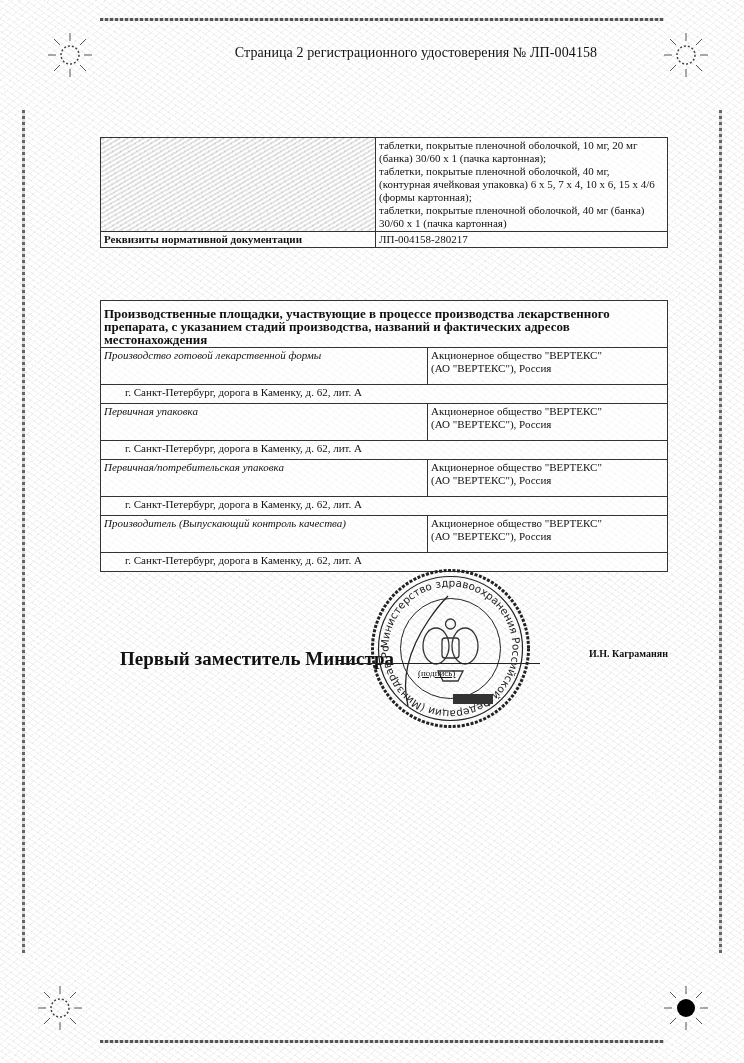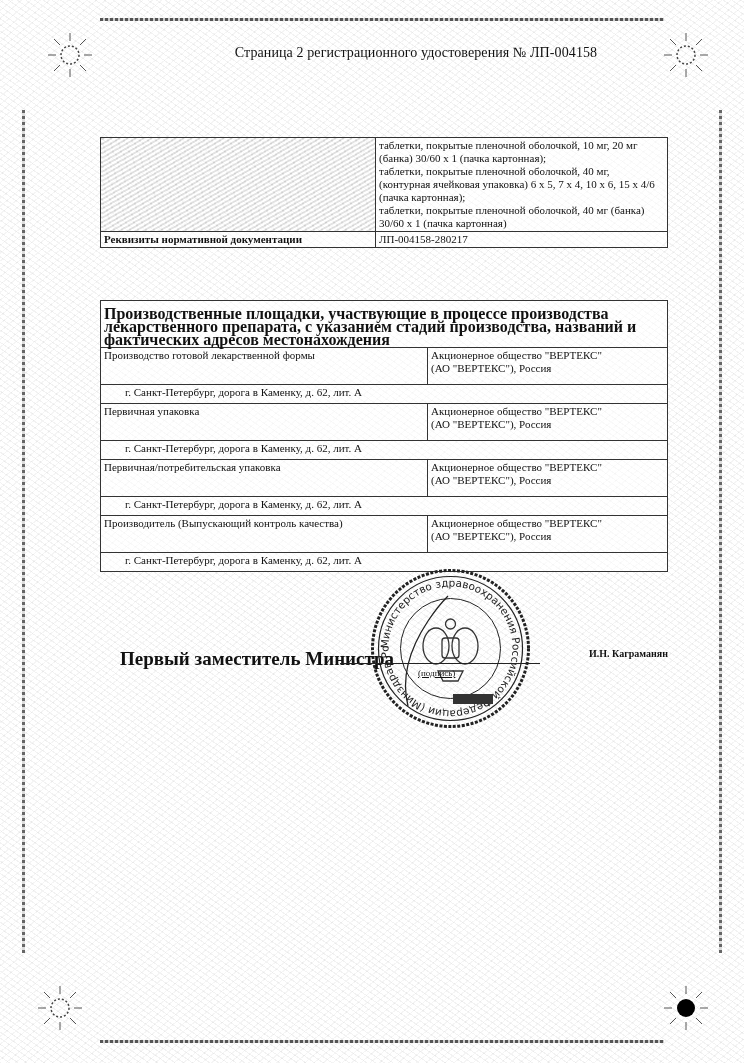--- a/index.html
+++ b/index.html
@@ -43,22 +43,22 @@
   .t1 { left: 100px; top: 137px; width: 568px; border-radius: 14px; }
   .t1 .c-left { width: 268px; }
   .t1 .pack-lines div { white-space: nowrap; }
   .t1 .r1 td { height: 78px; }
   .t1 .hatch {
     background: repeating-linear-gradient(-30deg, rgba(0,0,0,0.22) 0 1px, transparent 1px 4px);
   }
   .bold { font-weight: bold; }
   .t2 { left: 100px; top: 300px; width: 568px; }
   .t2 .c-left { width: 320px; }
-  .t2 td.header { height: 38px; font-weight: bold; font-size: 16px; padding-top: 6px; }
-  .t2 td.stage { height: 34px; }
+  .t2 td.header { height: 38px; font-weight: bold; font-size: 13px; padding-top: 6px; }
+  .t2 td.stage { height: 34px; font-style: italic; }
   .t2 td.addr { height: 16px; padding-left: 24px; }
 
   .signature-row {
     position: absolute; top: 648px; left: 100px; width: 568px; height: 20px;
   }
   .sig-title { position: absolute; left: 20px; top: 0; font-weight: bold; font-size: 19px; }
   .sig-line { position: absolute; left: 240px; top: 15px; width: 200px; border-top: 1px solid #222; }
   .sig-name { position: absolute; right: 0; top: 0; font-weight: bold; font-size: 10px; }
   .sig-label { position: absolute; left: 318px; top: 20px; font-size: 9px; text-decoration: underline; }
 
@@ -139,21 +139,21 @@
 
 <table class="doc t1">
   <tbody>
       <tr class="r1">
     <td class="c-left hatch"></td>
     <td class="pack-lines">
       <div>таблетки, покрытые пленочной оболочкой, 10 мг, 20 мг</div>
       <div>(банка) 30/60 х 1 (пачка картонная);</div>
       <div>таблетки, покрытые пленочной оболочкой, 40 мг,</div>
       <div>(контурная ячейковая упаковка) 6 х 5, 7 х 4, 10 х 6, 15 х 4/6</div>
-      <div>(пачка картонная);</div>
+      <div>(формы картонная);</div>
       <div>таблетки, покрытые пленочной оболочкой, 40 мг (банка)</div>
       <div>30/60 х 1 (пачка картонная)</div>
     </td>
   </tr>
   <tr>
     <td class="c-left bold">Реквизиты нормативной документации</td>
     <td>ЛП-004158-280217</td>
   </tr>
 </tbody>
   </table>

